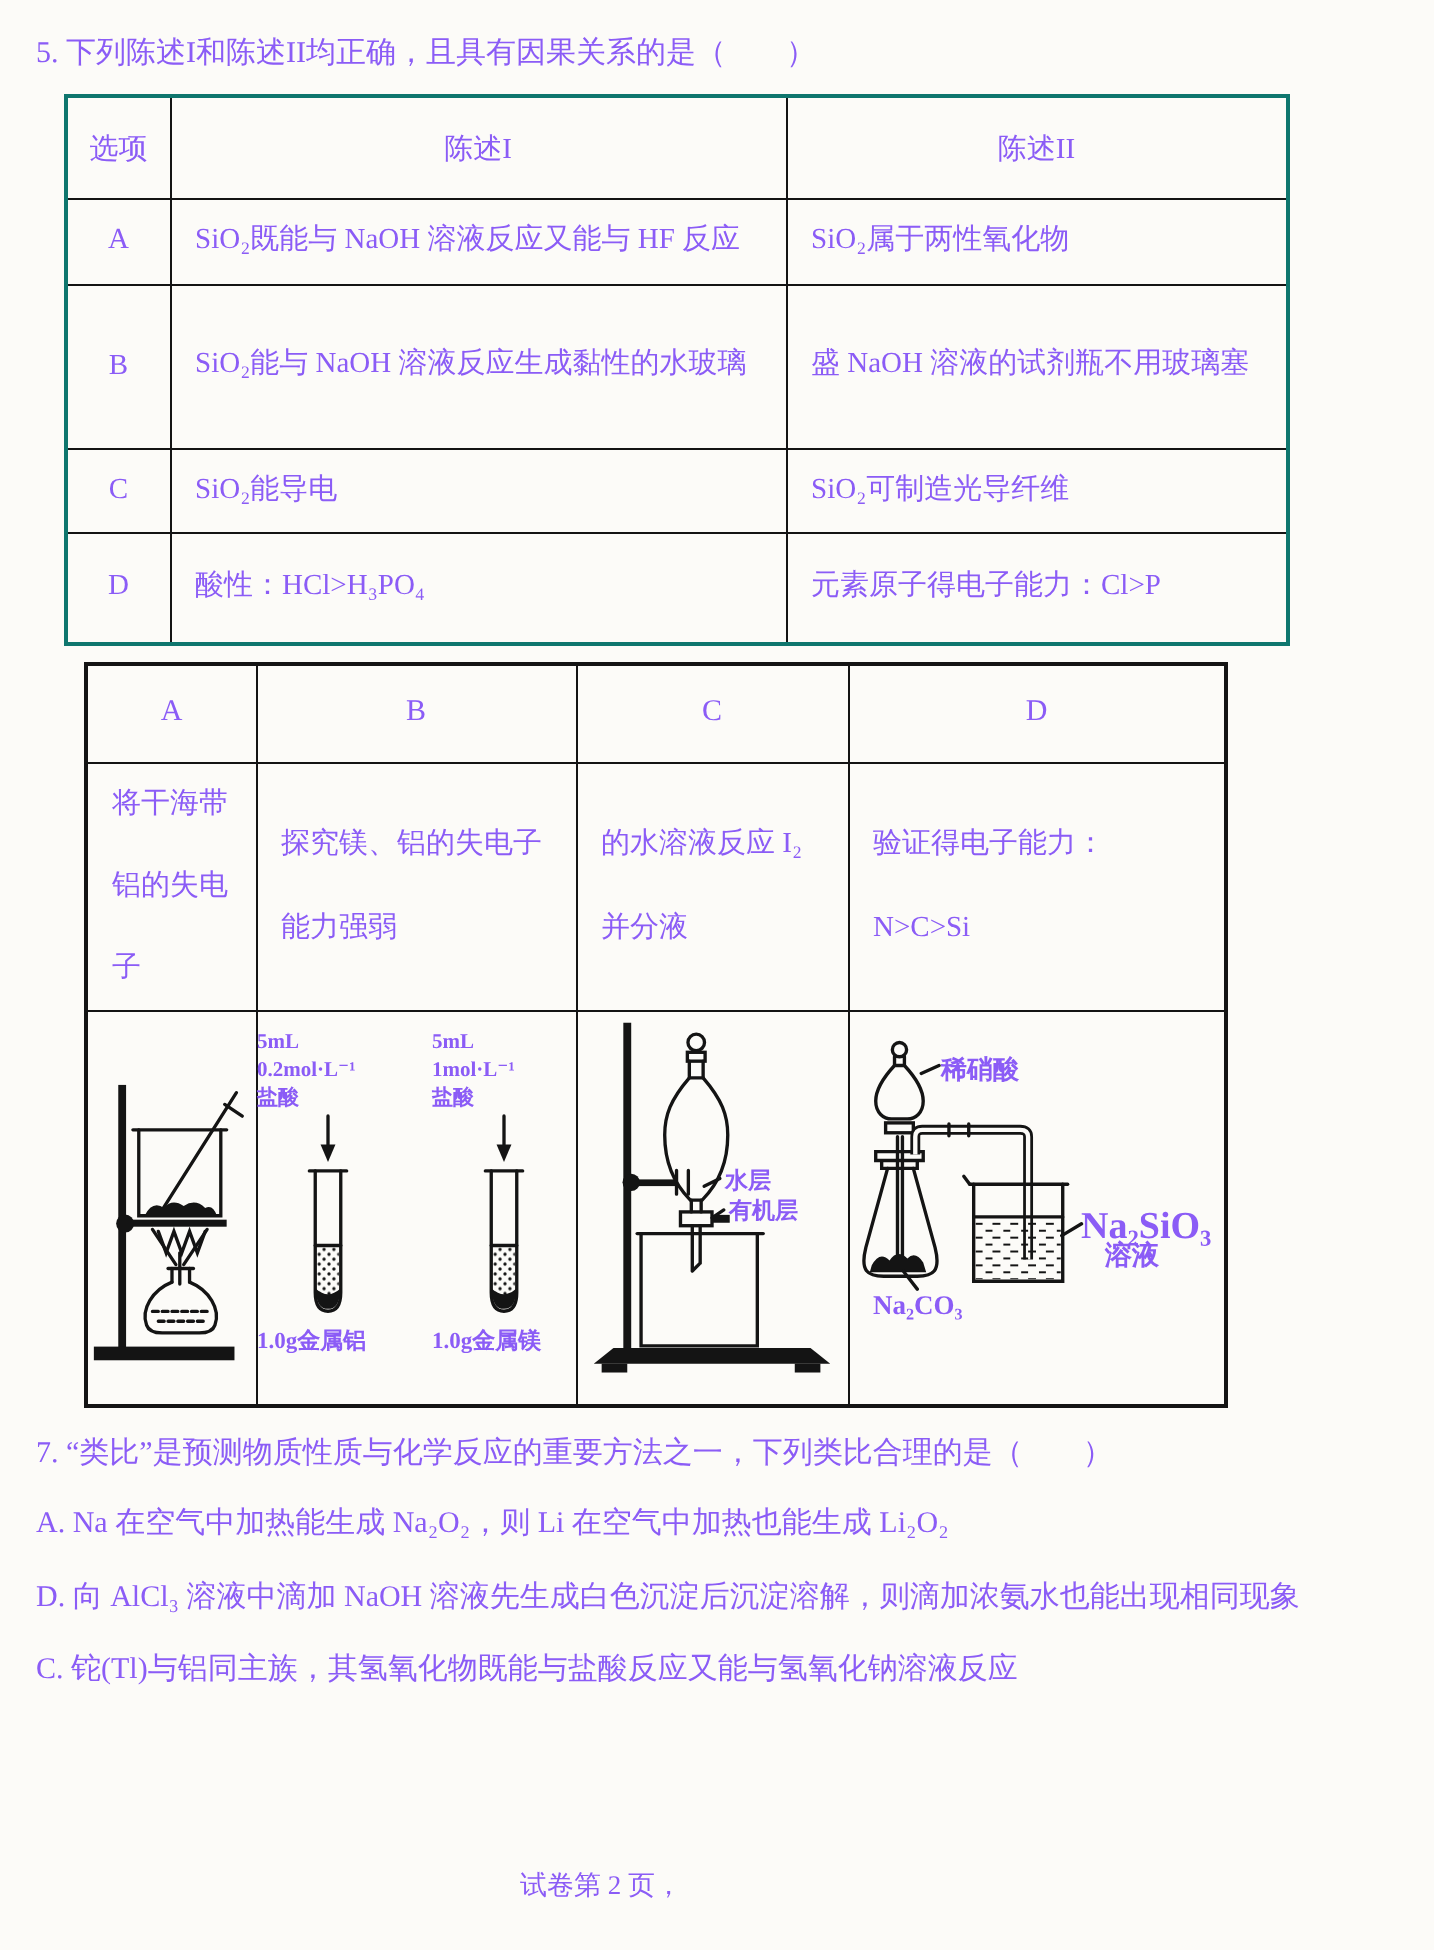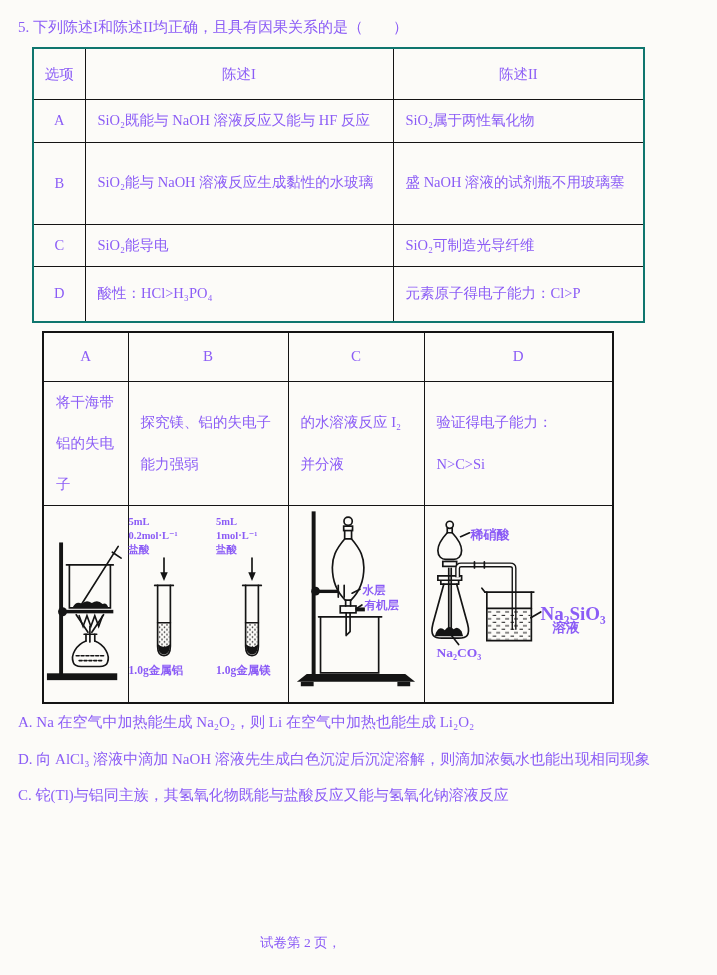--- a/index.html
+++ b/index.html
@@ -248,20 +248,21 @@
           <span class="dlabel lab-d" style="left:116px;top:97px;font-size:19px">Na₂SiO₃</span>
           <span class="dlabel lab-d" style="left:128px;top:113px;font-size:13.5px">溶液</span>
           <span class="dlabel lab-d" style="left:12px;top:139px;font-size:13.5px">Na₂CO₃</span>
         </div>
       </td>
 
     </tr>
   </tbody>
     </table>
 
+  <p class="stem q7">7. “类比”是预测物质性质与化学反应的重要方法之一，下列类比合理的是（　　）</p>
 
   <div class="opts">
     <p>A. Na 在空气中加热能生成 Na₂O₂，则 Li 在空气中加热也能生成 Li₂O₂</p>
     <p>D. 向 AlCl₃ 溶液中滴加 NaOH 溶液先生成白色沉淀后沉淀溶解，则滴加浓氨水也能出现相同现象</p>
     <p>C. 铊(Tl)与铝同主族，其氢氧化物既能与盐酸反应又能与氢氧化钠溶液反应</p>
   </div>
 
   <div class="footer">试卷第 2 页，</div>
 
 </div>

